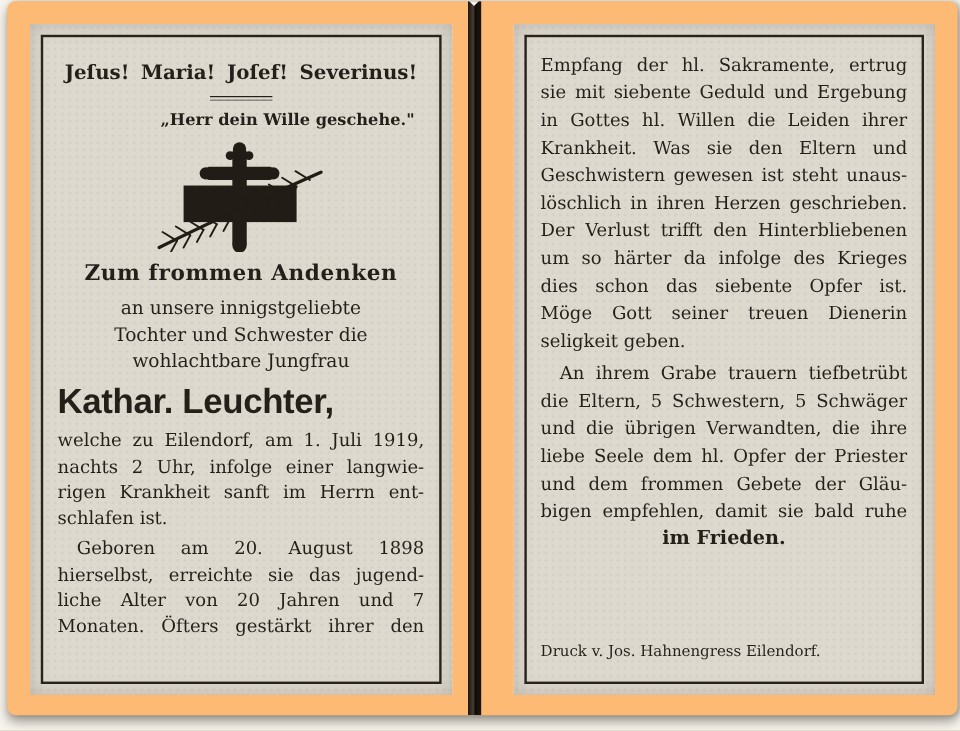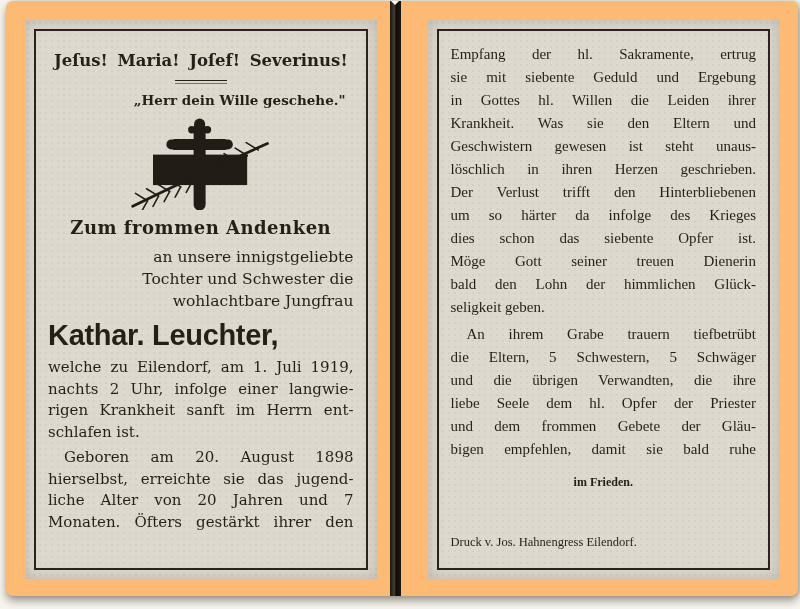--- a/index.html
+++ b/index.html
@@ -9,21 +9,21 @@
     position:relative; width:800px; height:609px;
     background:#f7f5ee; overflow:hidden; color:#241f19;
   }
   .card {
     position:absolute; left:6px; top:1px; width:792px; height:595px;
     background:#fdba74; border-radius:7px; display:flex; overflow:hidden;
     box-shadow:0 5px 9px rgba(60,50,40,.45), 2px 0 4px rgba(60,50,40,.25);
   }
   .page { flex:1 1 0; display:flex; padding:19px 19px 17px; min-width:0; }
   .page.left  { padding-right:13px; }
-  .page.right { padding-left:27px;font-family:Liberation Serif, serif; }
+  .page.right { padding-left:27px; }
 
   .fold {
     width:11px; position:relative;
     background:linear-gradient(90deg,#1c1712,#463c31 40%,#0e0b08 55%,#1c1712);
   }
   .fold::before {
     content:""; position:absolute; top:-1px; left:50%; transform:translateX(-50%);
     border-left:5px solid transparent; border-right:5px solid transparent;
     border-top:5px solid #f7f5ee;
   }
@@ -40,33 +40,33 @@
     display:flex; flex-direction:column; padding:12px 12px 10px; min-width:0;
   }
 
   
   .inv  { margin-top:8px; text-align:center; font-weight:bold; font-size:16.5px; word-spacing:4px; white-space:nowrap; }
   .rule2{ width:52px; height:4px; margin:10px auto 5px;
           border-top:1.6px solid #241f19; border-bottom:1.2px solid rgba(36,31,25,.55); }
   .motto{ margin-top:3px; padding-right:8px; text-align:right; font-weight:bold; font-size:13.5px; }
   .ornament { margin:6px 0 2px; text-align:center; line-height:0; }
   .heading  { margin:5px 0 8px; text-align:center; font-weight:bold; font-size:18px; letter-spacing:.5px; white-space:nowrap; }
-  .sub  { text-align:right; font-size:15.5px; line-height:22px; white-space:nowrap; }
+  .sub  { text-align:center; font-size:15.5px; line-height:22px; white-space:nowrap; }
   .name { margin:7px 0 5px; font-weight:bold; font-size:29px;
           font-family:"Liberation Sans", sans-serif; letter-spacing:-.3px; white-space:nowrap; }
 
   .para { font-size:15px; line-height:21.5px; }
   .para.ind { margin-top:4px; }
   .para.ind .line:first-child { text-indent:16px; }
   .line { text-align:justify; text-align-last:justify; }
   .line.end { text-align-last:left; }
 
   
   .para.rp { font-size:15px; line-height:23px; }
-  .closing { margin-top:14px; text-align:center; font-weight:bold; font-size:12px; }
+  .closing { margin-top:0; text-align:center; font-weight:bold; font-size:16px; }
   .printer { margin-top:auto; padding-bottom:8px; text-align:left; font-size:12.5px; }
 </style>
 </head>
 <body>
 
 <div class="scan">
   <div class="card">
 
     <div class="page left">
       <div class="paper">
@@ -135,21 +135,20 @@
             <div class="line">Empfang der hl. Sakramente, ertrug</div>
             <div class="line">sie mit siebente Geduld und Ergebung</div>
             <div class="line">in Gottes hl. Willen die Leiden ihrer</div>
             <div class="line">Krankheit. Was sie den Eltern und</div>
             <div class="line">Geschwistern gewesen ist steht unaus-</div>
             <div class="line">löschlich in ihren Herzen geschrieben.</div>
             <div class="line">Der Verlust trifft den Hinterbliebenen</div>
             <div class="line">um so härter da infolge des Krieges</div>
             <div class="line">dies schon das siebente Opfer ist.</div>
             <div class="line">Möge Gott seiner treuen Dienerin</div>
-            <div class="line">bald den Lohn der himmlichen Glück-</div>
             <div class="line end">seligkeit geben.</div>
           </div>
 
           <div class="para rp ind">
             <div class="line">An ihrem Grabe trauern tiefbetrübt</div>
             <div class="line">die Eltern, 5 Schwestern, 5 Schwäger</div>
             <div class="line">und die übrigen Verwandten, die ihre</div>
             <div class="line">liebe Seele dem hl. Opfer der Priester</div>
             <div class="line">und dem frommen Gebete der Gläu-</div>
             <div class="line">bigen empfehlen, damit sie bald ruhe</div>

